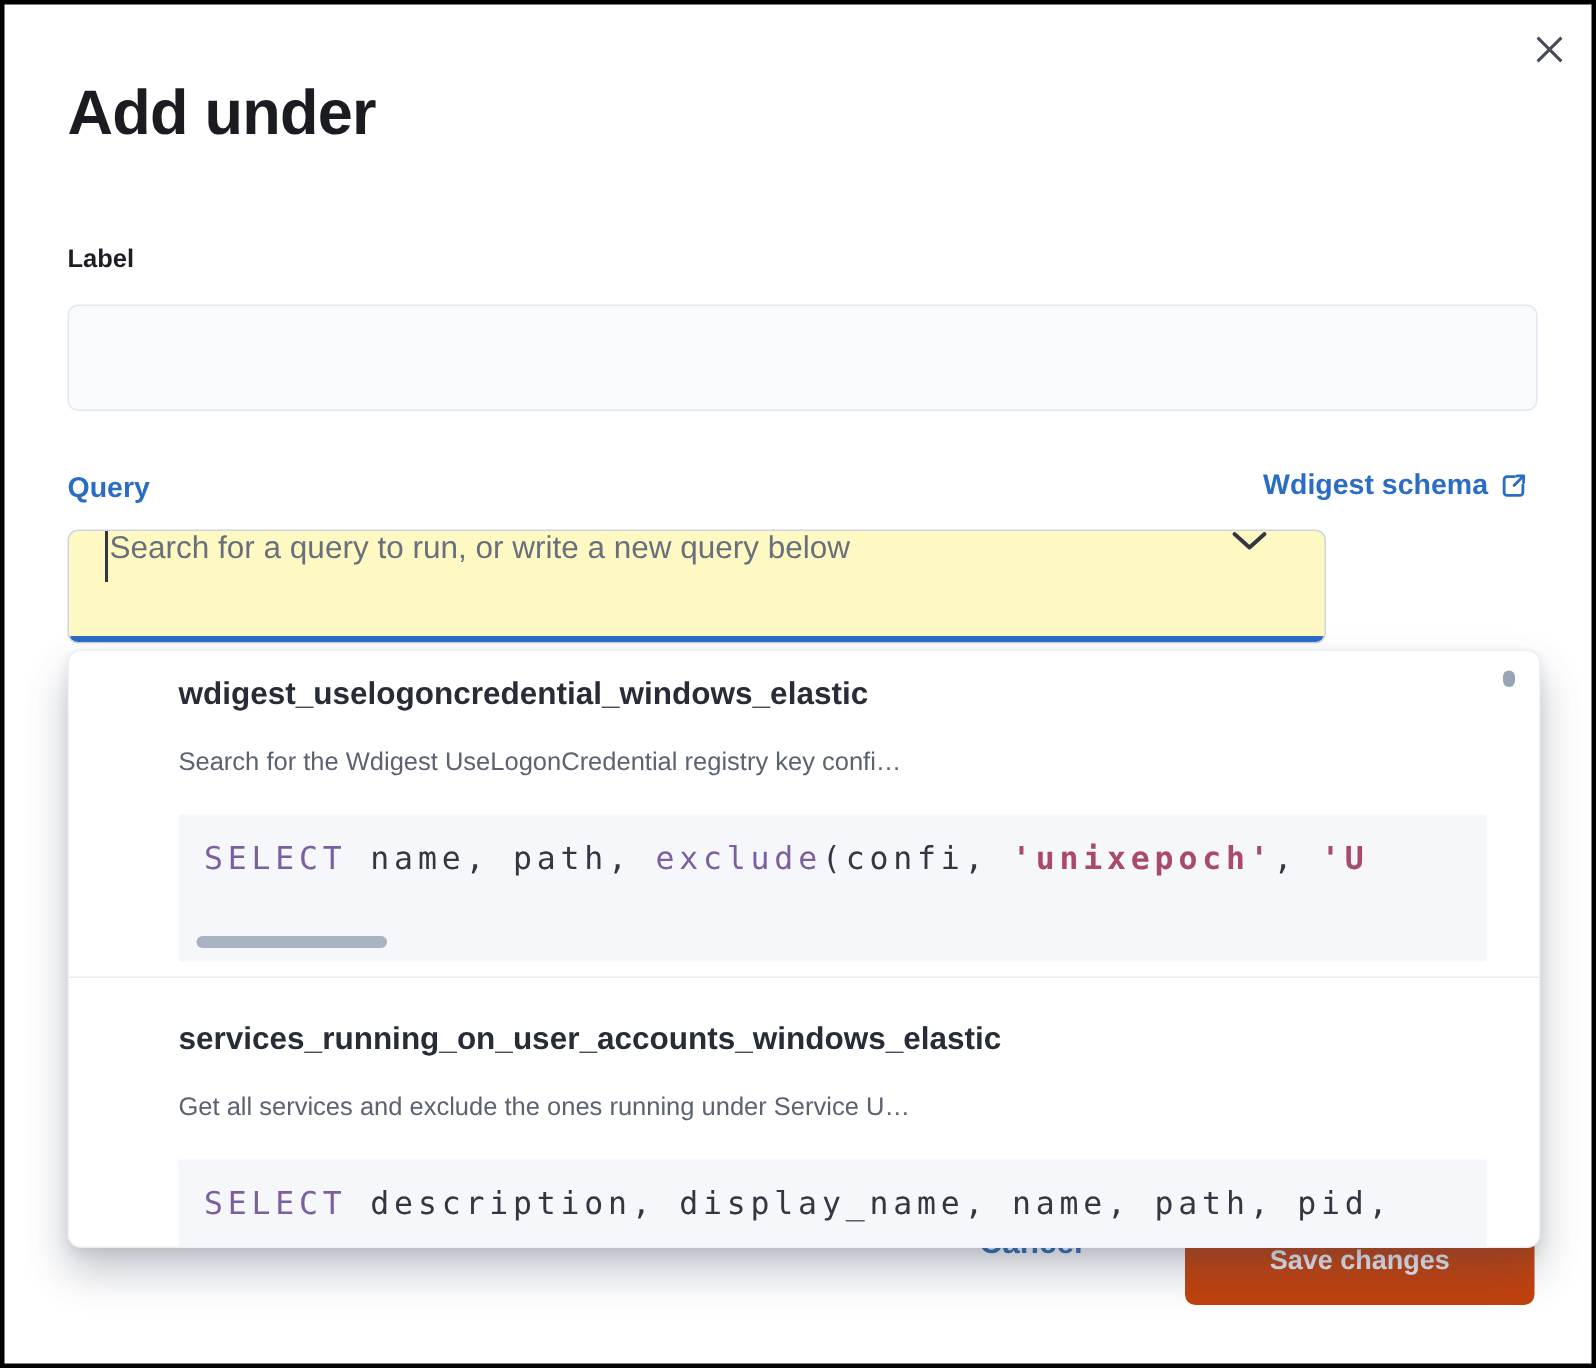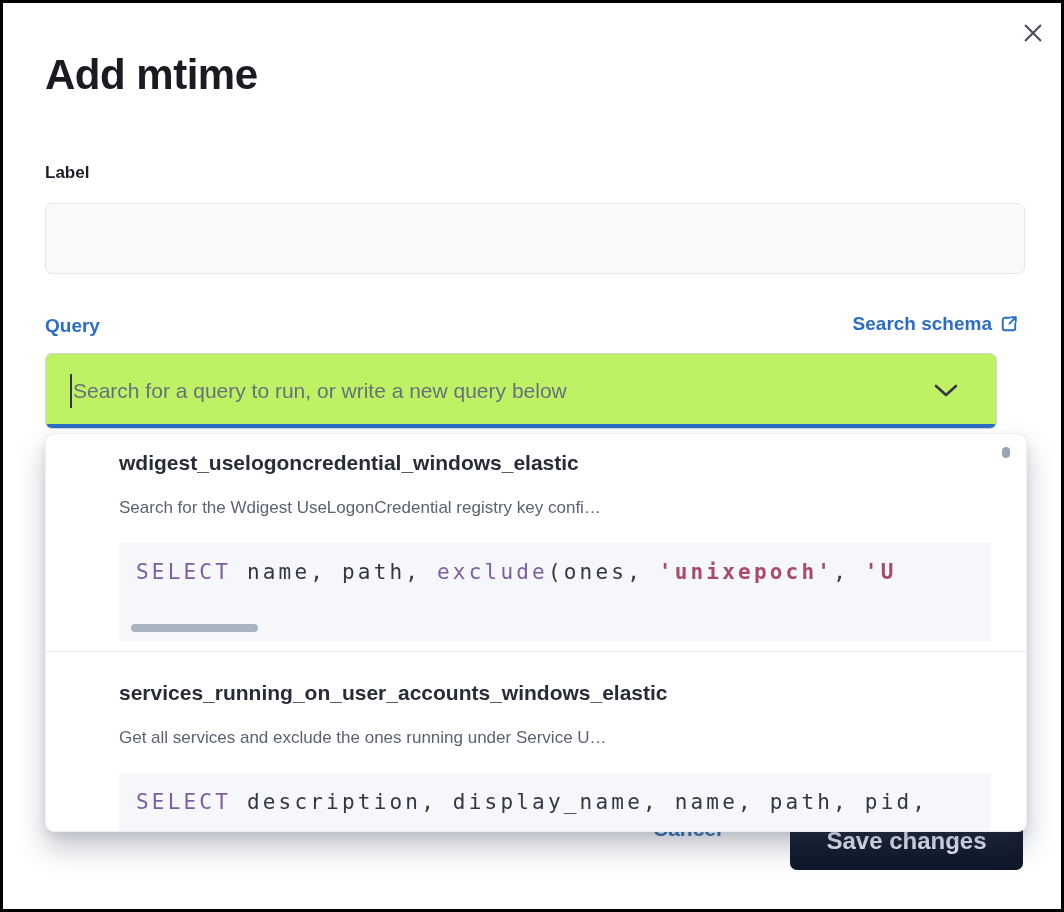--- a/index.html
+++ b/index.html
@@ -54,25 +54,25 @@
   .schema-link {
     position: absolute; right: 42px; top: 310px;
     display: flex; align-items: center; gap: 7px;
     font-size: 19px; font-weight: 700; color: #2b6dc4;
     text-decoration: none; cursor: pointer;
   }
 
   
   .combobox {
     position: absolute; left: 42px; top: 350px;
-    width: 952px; height: 76px;
-    background: #bef264;
+    width: 839px; height: 76px;
+    background: #fef9c3;
     border: 1px solid #ccd4e1;
     border-radius: 7px;
-    display: flex; align-items: center;
+    display: flex; align-items: flex-start;
     padding: 0 24px;
     overflow: hidden;
   }
   .combobox::after {               
     content: ""; position: absolute; left: 0; right: 0; bottom: 0;
     height: 4px; background: #2b6dc4; border-radius: 3px;
   }
   .caret {
     width: 2px; height: 34px; background: #343741; flex: 0 0 2px;
   }
@@ -137,23 +137,23 @@
 
   
   .cancel-link {
     position: absolute; left: 650px; top: 814px;
     font-size: 21px; font-weight: 700; color: #2e6cb5;
     background: none; border: none; cursor: pointer;
   }
   .save-btn {
     position: absolute; left: 787px; top: 808px;
     width: 233px; height: 59px;
-    background: #0f172a; border: none; border-radius: 7px;
+    background: #c2410c; border: none; border-radius: 7px;
     font-family: "Liberation Sans", sans-serif;
-    font-size: 24px; font-weight: 700; color: #e7edf6;
+    font-size: 18px; font-weight: 700; color: #e7edf6;
     cursor: pointer;
   }
   svg { display: block; }
 </style>
 </head>
 <body>
 
 <div class="frame">
 
   <button class="cancel-link">Cancel</button>
@@ -161,28 +161,28 @@
 
   <button class="close-btn" aria-label="Close">
     <span>
       <svg width="26" height="26" viewBox="0 0 18 18">
         <path d="M3.5 3.5 L14.5 14.5 M14.5 3.5 L3.5 14.5" stroke="#4449555" fill="none"></path>
         <path d="M3.5 3.5 L14.5 14.5 M14.5 3.5 L3.5 14.5" stroke="#464b57" stroke-width="1.4" fill="none"></path>
       </svg>
     </span>
   </button>
 
-  <h1 class="modal-title">Add mtime</h1>
+  <h1 class="modal-title">Add under</h1>
 
   <div class="field-label">Label</div>
   <input class="label-input" type="text" value="" style="">
 
   <div class="query-label">Query</div>
   <a class="schema-link">
-    <span>Search schema</span>
+    <span>Wdigest schema</span>
     <span>
       <svg width="20" height="20" viewBox="0 0 16 16">
         <path d="M8.5 3 H4.6 C3.7 3 3 3.7 3 4.6 V11.4 C3 12.3 3.7 13 4.6 13 H11.4 C12.3 13 13 12.3 13 11.4 V7.5" stroke="#2b6dc4" stroke-width="1.5" fill="none" stroke-linecap="round"></path>
         <path d="M9.8 2.6 H13.4 V6.2" stroke="#2b6dc4" stroke-width="1.5" fill="none" stroke-linecap="round" stroke-linejoin="round"></path>
         <path d="M13.2 2.8 L8.3 7.7" stroke="#2b6dc4" stroke-width="1.5" fill="none" stroke-linecap="round"></path>
       </svg>
     </span>
   </a>
 
   <div class="combobox">
@@ -195,21 +195,21 @@
     </div>
   </div>
 
   <div class="dropdown">
     <div class="vscroll-dot"></div>
 
     <div class="option" style="top:0; height:217px;">
       <div class="option-title" style="top:17px;">wdigest_uselogoncredential_windows_elastic</div>
       <div class="option-desc" style="top:64px;">Search for the Wdigest UseLogonCredential registry key confi…</div>
       <div class="code-block" style="top:109px; height:98px;">
-        <span class="code-line"><span class="tok-keyword">SELECT</span><span class="tok-plain"> name, path, </span><span class="tok-keyword">exclude</span><span class="tok-plain">(ones, </span><span class="tok-string">'unixepoch'</span><span class="tok-plain">, </span><span class="tok-string">'U</span></span>
+        <span class="code-line"><span class="tok-keyword">SELECT</span><span class="tok-plain"> name, path, </span><span class="tok-keyword">exclude</span><span class="tok-plain">(confi, </span><span class="tok-string">'unixepoch'</span><span class="tok-plain">, </span><span class="tok-string">'U</span></span>
         <div class="hscroll-thumb"></div>
       </div>
     </div>
 
     <div class="divider"></div>
 
     <div class="option" style="top:228px; height:181px;">
       <div class="option-title" style="top:19px;">services_running_on_user_accounts_windows_elastic</div>
       <div class="option-desc" style="top:66px;">Get all services and exclude the ones running under Service U…</div>
       <div class="code-block" style="top:111px; height:100px;">

